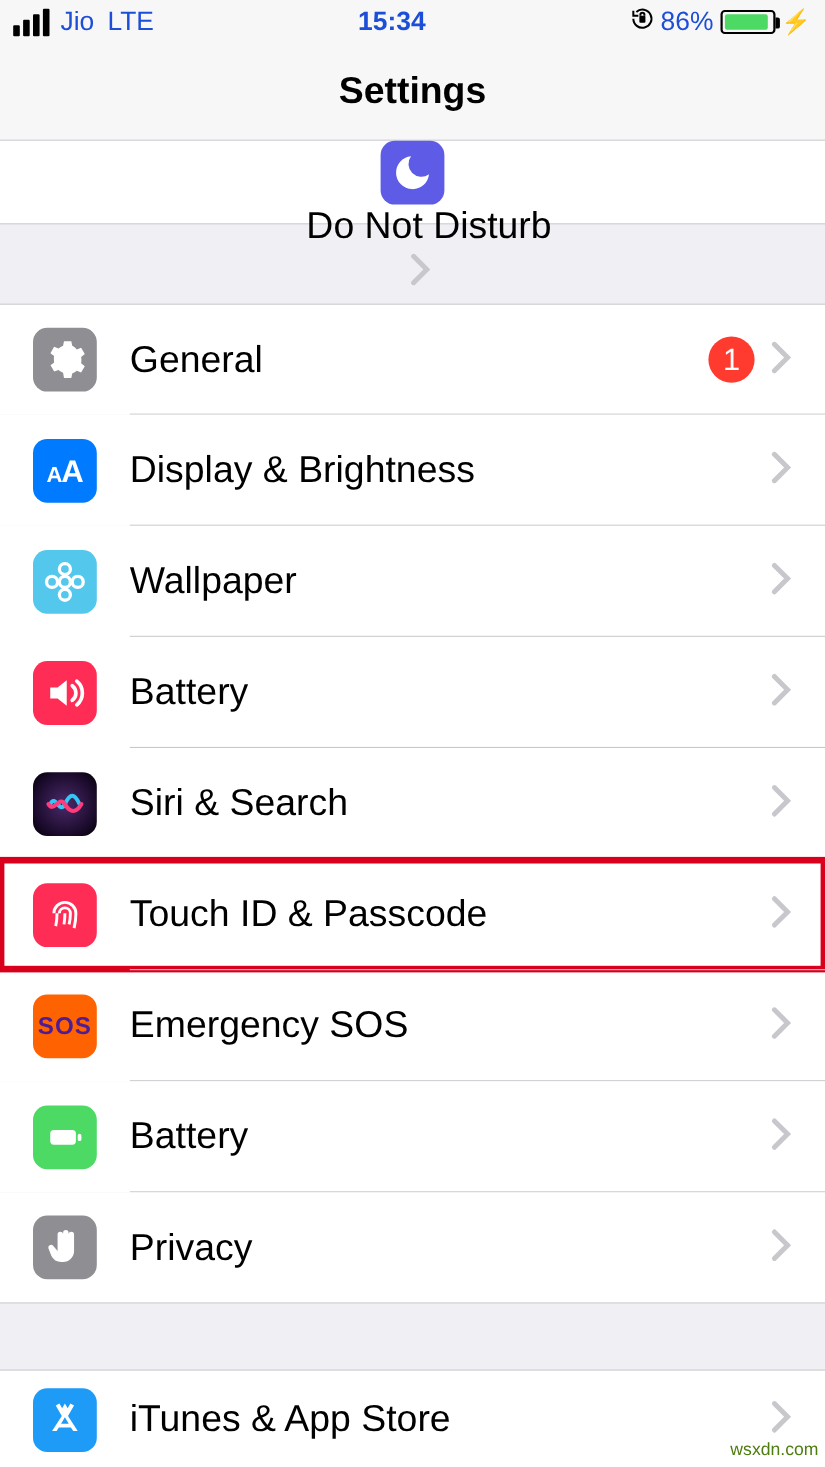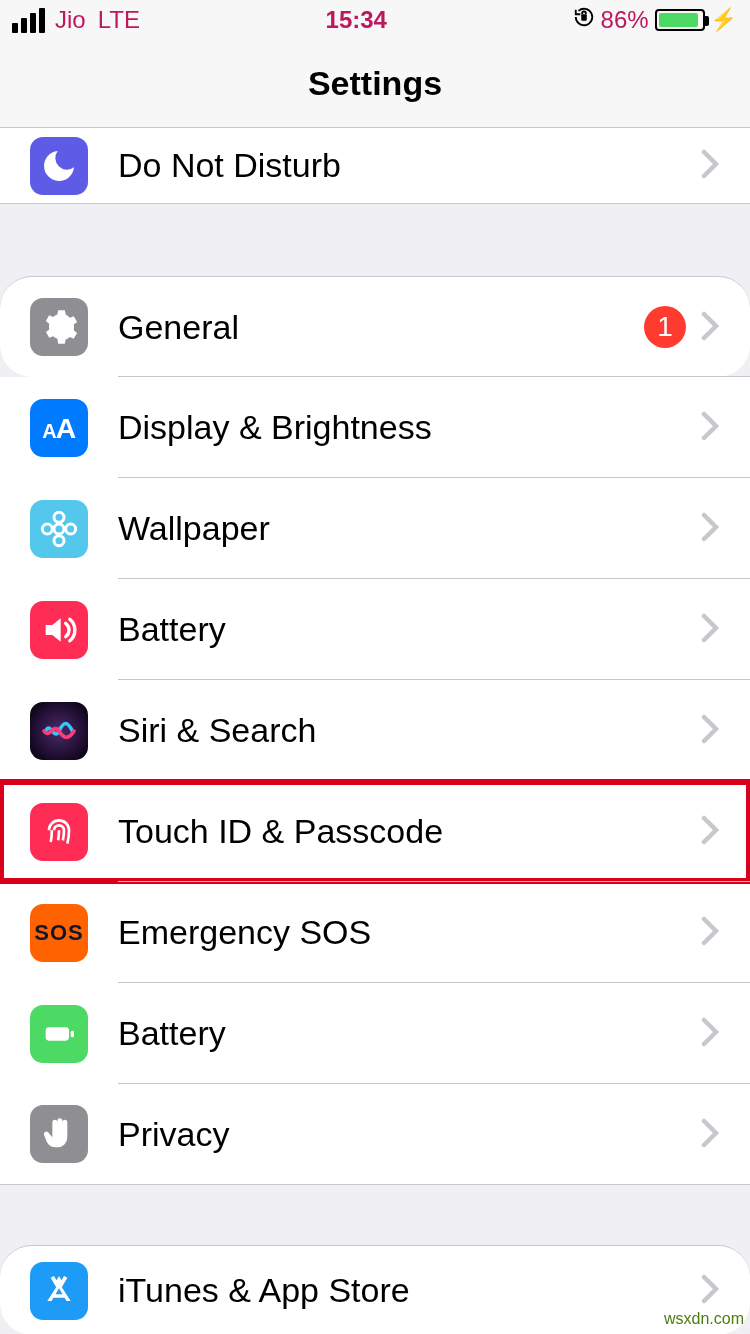--- a/index.html
+++ b/index.html
@@ -14,21 +14,21 @@
 
   
   .status-bar {
     height: 40px;
     background: #f7f7f8;
     display: flex;
     align-items: center;
     justify-content: space-between;
     padding: 0 12px;
     font-size: 24px;
-    color: #be185d;
+    color: #1d4ed8;
   }
   .status-left { display: flex; align-items: center; gap: 6px; }
   .signal-bars { display: flex; align-items: flex-end; gap: 3px; margin-right:4px;}
   .signal-bars span { width:6px; background:#000; display:inline-block; border-radius:1px;}
   .signal-bars span:nth-child(1){height:10px;}
   .signal-bars span:nth-child(2){height:15px;}
   .signal-bars span:nth-child(3){height:20px;}
   .signal-bars span:nth-child(4){height:25px;}
   .status-center { font-weight:600; }
   .status-right { display:flex; align-items:center; gap:6px; }
@@ -82,21 +82,21 @@
   .row .chevron {
     color:#c7c7cc;
     font-size:40px;
     flex-shrink:0;
     margin-left: 14px;
   }
   .row .sep {
     position:absolute; left:118px; right:0; bottom:0;
     height:1px; background:#c8c8cc;
   }
-  .group-first { border-top:1px solid #c8c8cc;border-radius:32px; }
+  .group-first { border-top:1px solid #c8c8cc; }
   .group-last  { border-bottom:1px solid #c8c8cc; }
 
   .gap { height: 72px; background:#efeff4; }
   .gap-small { height:60px; background:#efeff4;}
 
   .badge {
     background:#ff3b30; color:#fff;
     min-width:42px; height:42px; border-radius:21px;
     display:flex; align-items:center; justify-content:center;
     font-size:28px;
@@ -149,21 +149,21 @@
       <span class="fill" style="width:86%"></span>
     </span>
     <span style="font-size:22px;">⚡</span>
   </div>
 </div>
 
 <div class="nav-bar">
   <span>Settings</span>
 </div>
 
-<div class="row group-last partial-top" style="height:76px;">
+<div class="row group-last partial-top" style="height:76px;flex-direction:column;">
   <div class="icon" style="background:#5e5ce6;">
     <svg viewBox="0 0 24 24" fill="#fff">
         <path d="M21 12.8A9 9 0 1 1 11.2 3a7 7 0 0 0 9.8 9.8z"></path>
       </svg>
   </div>
   <div class="label">Do Not Disturb</div>
   <div class="chevron">
     <svg width="20" height="30" viewBox="0 0 12 20">
         <path d="M2 2l8 8-8 8" fill="none" stroke="#c7c7cc" stroke-width="3" stroke-linecap="round"></path>
       </svg>
@@ -265,21 +265,21 @@
   <div class="chevron">
     <svg width="20" height="30" viewBox="0 0 12 20">
         <path d="M2 2l8 8-8 8" fill="none" stroke="#c7c7cc" stroke-width="3" stroke-linecap="round"></path>
       </svg>
   </div>
   <div class="sep"></div>
 </div>
 
 <div class="row">
   <div class="icon" style="background:#ff6200;">
-    <span style="color:#0f172a;font-weight:700;font-size:22px;letter-spacing:1px;">SOS</span>
+    <span style="color:#4c1d95;font-weight:700;font-size:22px;letter-spacing:1px;">SOS</span>
   </div>
   <div class="label">Emergency SOS</div>
   <div class="chevron">
     <svg width="20" height="30" viewBox="0 0 12 20">
         <path d="M2 2l8 8-8 8" fill="none" stroke="#c7c7cc" stroke-width="3" stroke-linecap="round"></path>
       </svg>
   </div>
   <div class="sep"></div>
 </div>
 

